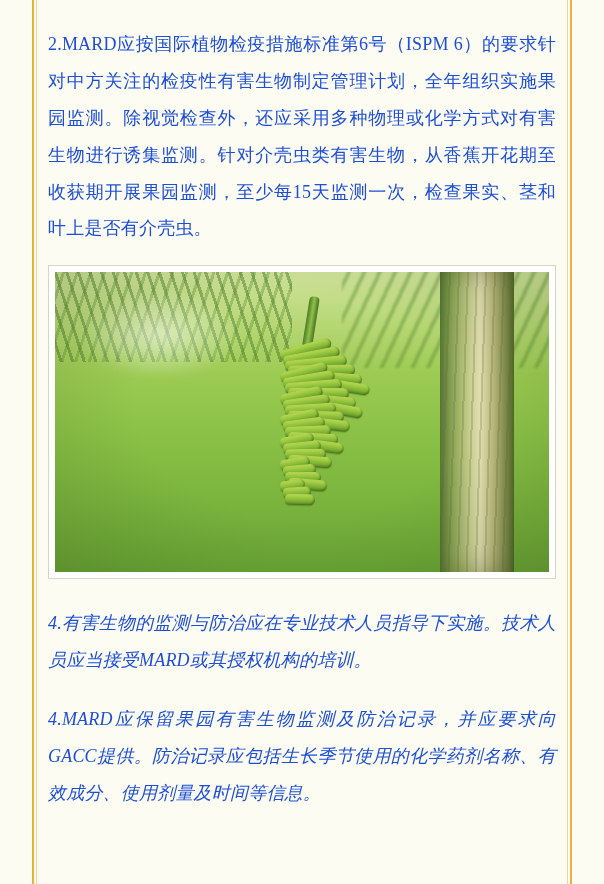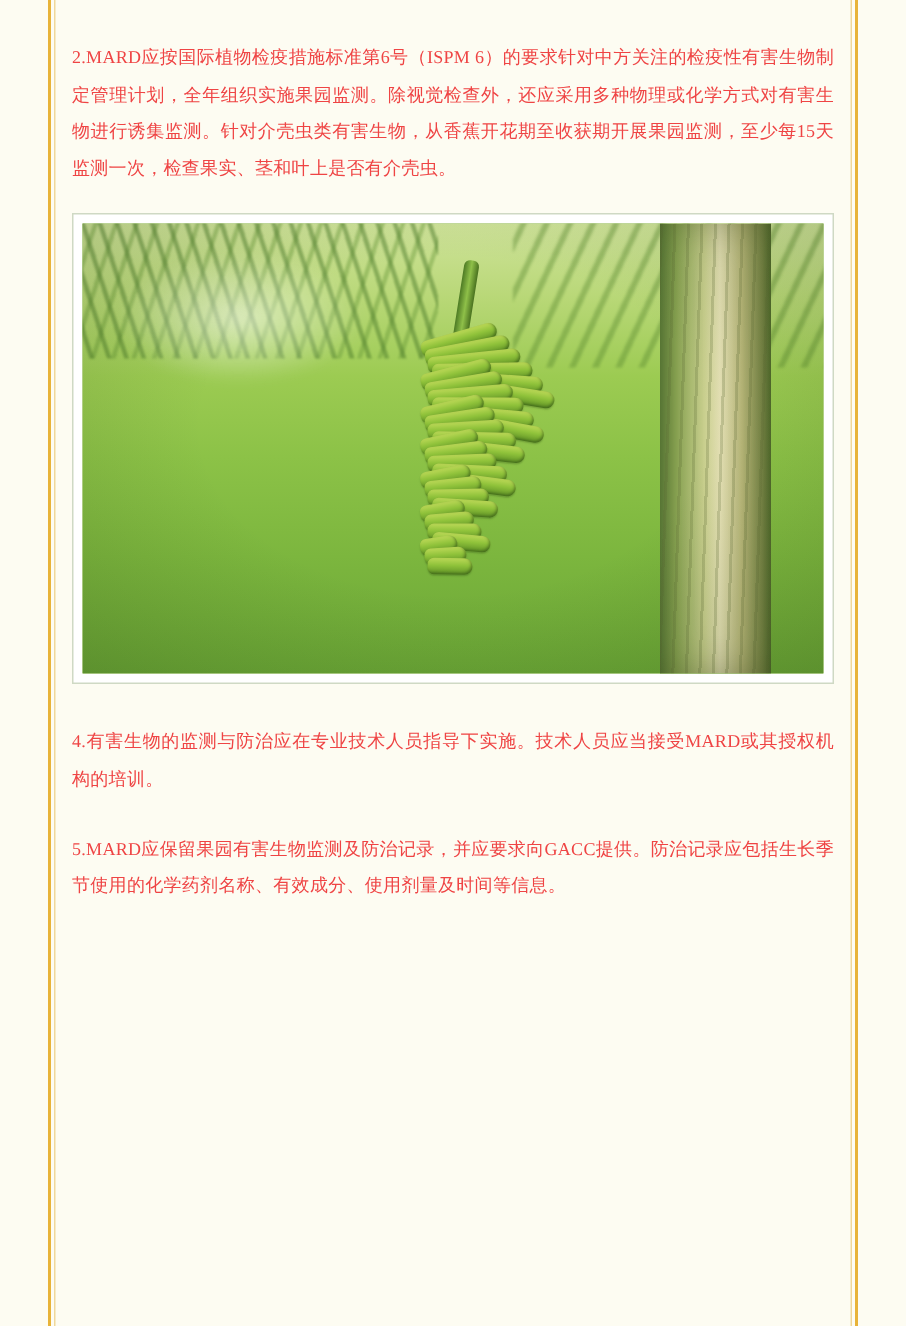--- a/index.html
+++ b/index.html
@@ -48,32 +48,33 @@
     left: 48px;
     right: 48px;
     top: 0;
     bottom: 0;
     padding-top: 26px;
     box-sizing: border-box;
   }
 
   p.para {
     margin: 0 0 18px 0;
-    color: #ef4444;
-    font-size: 12px;
+    color: #1d4ed8;
+    font-size: 18px;
     line-height: 2.05;
     text-align: justify;
     text-indent: 0;
     letter-spacing: 0.2px;
   }
   p.para.first {
     text-indent: 0;
   }
   p.para.gap-top {
     margin-top: 22px;
+    font-style: italic;
   }
 
   .figure {
     margin: 10px 0 26px 0;
     padding: 6px;
     background: #ffffff;
     border: 1px solid #cfd9c4;
     box-sizing: border-box;
   }
   .photo {
@@ -261,16 +262,16 @@
               <div class="banana" style="width: 30.38px; left: 10%; top: 14px; transform: rotate(1.2deg);"></div>
             </div>
           </div>
         <div class="vignette"></div>
       </div>
     </div>
 
 
     <p class="para gap-top">4.有害生物的监测与防治应在专业技术人员指导下实施。技术人员应当接受MARD或其授权机构的培训。</p>
 
-    <p class="para gap-top">5.MARD应保留果园有害生物监测及防治记录，并应要求向GACC提供。防治记录应包括生长季节使用的化学药剂名称、有效成分、使用剂量及时间等信息。</p>
+    <p class="para gap-top">4.MARD应保留果园有害生物监测及防治记录，并应要求向GACC提供。防治记录应包括生长季节使用的化学药剂名称、有效成分、使用剂量及时间等信息。</p>
 
   </div>
 </div>
 
 </body></html>

